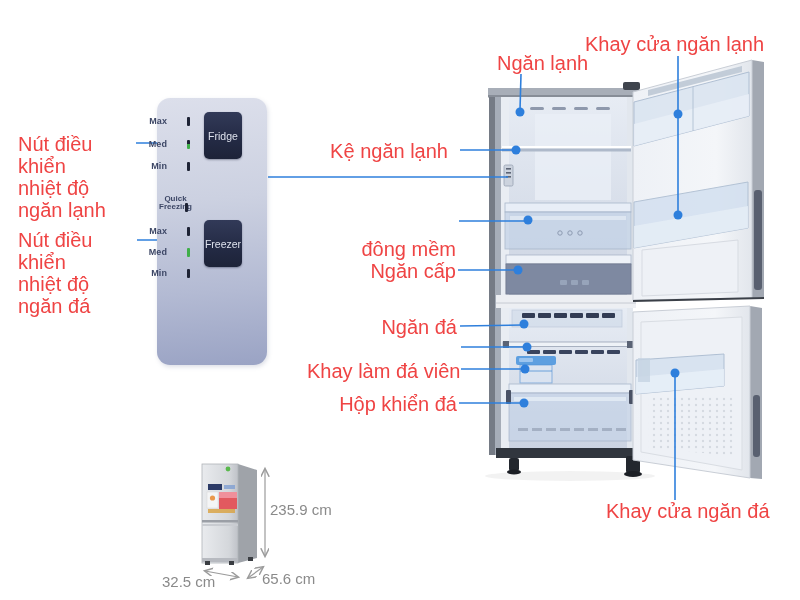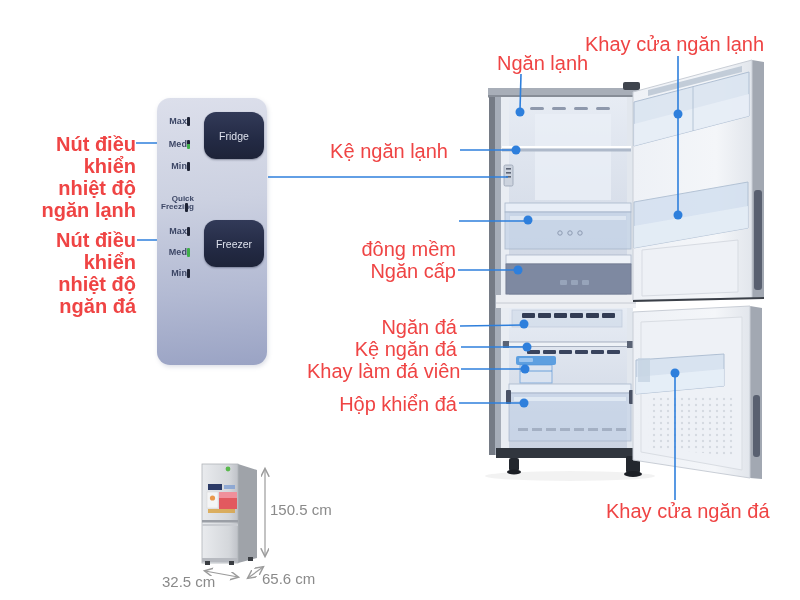--- a/index.html
+++ b/index.html
@@ -2,37 +2,37 @@
 <html><head>
 <meta charset="utf-8">
 <style>
   html,body{margin:0;padding:0;background:#ffffff;}
   #stage{position:relative;width:800px;height:600px;background:#ffffff;overflow:hidden;
          font-family:"Liberation Sans","DejaVu Sans",sans-serif;}
   #art{position:absolute;left:0;top:0;width:800px;height:600px;}
 
   .lbl{position:absolute;color:#ef4444;font-size:20px;line-height:22px;white-space:nowrap;z-index:3;}
   .lbl.r{text-align:right;}
-  .lbl.c{text-align:right;white-space:normal;font-weight:bold;}
+  .lbl.c{text-align:left;white-space:normal;}
   .dim{position:absolute;color:#8a8a8a;font-size:15px;white-space:nowrap;z-index:3;}
 
   
   #panel{position:absolute;left:157px;top:98px;width:110px;height:267px;border-radius:13px;z-index:2;
          background:linear-gradient(176deg,#dcdfeb 0%,#ccd1e1 38%,#b3bad3 72%,#9aa3c4 100%);
          box-shadow:1px 2px 4px rgba(120,128,160,0.25);}
-  .prow{position:absolute;left:0;width:33px;display:flex;justify-content:flex-end;align-items:center;gap:0;height:10px;}
+  .prow{position:absolute;left:0;width:33px;display:flex;justify-content:flex-end;align-items:center;gap:20px;height:10px;}
   .plabel{font-size:9px;font-weight:bold;color:#3d4766;letter-spacing:0.1px;}
   .pbar{width:3px;height:9px;border-radius:1px;background:#1e2335;flex:0 0 auto;}
   .pbar.green{background:#3fae49;}
   .pbar.halfgreen{background:linear-gradient(#1e2335 45%,#3fae49 45%);}
-  .pbtn{position:absolute;left:47px;width:60px;height:47px;border-radius:12px;
+  .pbtn{position:absolute;left:47px;width:38px;height:47px;border-radius:5px;
         background:linear-gradient(180deg,#323a58 0%,#232a44 60%,#1d2338 100%);
         color:#dde1ec;font-size:10.5px;display:flex;align-items:center;justify-content:center;
         box-shadow:0 1px 2px rgba(30,35,60,.4);}
-  #quickblock{position:absolute;left:0;top:97px;width:37px;text-align:right;
+  #quickblock{position:absolute;left:0;top:97px;width:37px;text-align:center;
               font-size:8px;font-weight:bold;color:#3d4766;line-height:8px;}
   #quickbar{position:absolute;left:28px;top:105px;width:3px;height:9px;border-radius:1px;background:#1e2335;}
 </style>
 </head>
 <body>
 
 <div id="stage">
 
   <svg id="art" viewBox="0 0 800 600">
     <defs>
@@ -348,23 +348,22 @@
     <div>nhiệt độ</div>
     <div>ngăn đá</div>
   </div>
 
   <div class="lbl r" style="left:298px;top:140px;width:150px">Kệ ngăn lạnh</div>
   <div class="lbl r" style="left:307px;top:238px;width:149px">
     <div>đông mềm</div>
     <div>Ngăn cấp</div>
   </div>
   <div class="lbl r" style="left:307px;top:316px;width:150px">Ngăn đá</div>
-  <div class="lbl r" style="left:307px;top:338px;width:150px">Kệ ngăn đá</div>
   <div class="lbl r" style="left:307px;top:360px;width:150px">Khay làm đá viên</div>
   <div class="lbl r" style="left:307px;top:393px;width:150px">Hộp khiển đá</div>
 
   <div class="lbl" style="left:606px;top:500px">Khay cửa ngăn đá</div>
 
-  <div class="dim" style="left:270px;top:501px">150.5 cm</div>
+  <div class="dim" style="left:270px;top:501px">235.9 cm</div>
   <div class="dim" style="left:162px;top:573px">32.5 cm</div>
   <div class="dim" style="left:262px;top:570px">65.6 cm</div>
 
 </div>
 
 </body></html>

